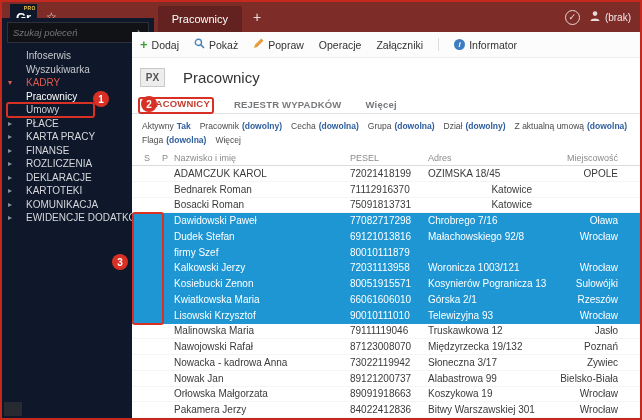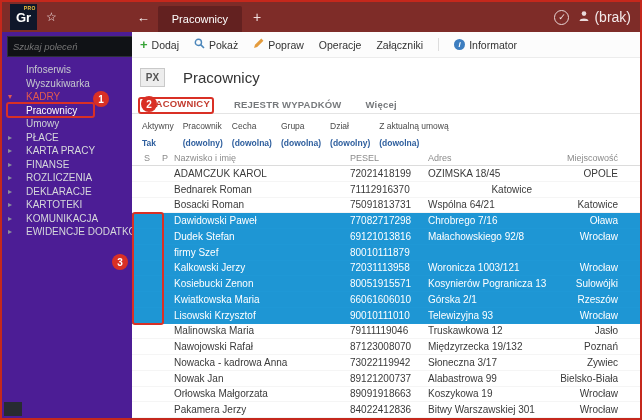--- a/index.html
+++ b/index.html
@@ -19,24 +19,24 @@
               color:#f2c23e; font-weight:bold; }
   .star-btn { margin-left:9px; font-size:12px; color:#f0e2e2; flex:none; cursor:pointer; }
   .back-btn { margin-left:80px; font-size:13px; color:#fff; flex:none; cursor:pointer; }
   .doc-tab { margin-left:8px; height:26px; align-self:flex-end; background:#632120;
              display:flex; align-items:center; padding:0 14px; font-size:11px;
              border-top-left-radius:2px; border-top-right-radius:2px; cursor:pointer; }
   .newtab-btn { margin-left:11px; font-size:14px; color:#f0dede; cursor:pointer; }
   .topbar-right { margin-left:auto; display:flex; align-items:center; gap:9px; padding-right:9px; }
   .check-btn { width:15px; height:15px; border:1px solid #e9d6d6; border-radius:50%;
                font-size:9px; line-height:13px; text-align:center; color:#f0e3e3; cursor:pointer; }
-  .user-btn { display:flex; align-items:center; gap:4px; font-size:14px; color:#f3e9e9; cursor:pointer; }
+  .user-btn { display:flex; align-items:center; gap:4px; font-size:10px; color:#f3e9e9; cursor:pointer; }
 
   
-  .sidebar { position:absolute; top:30px; left:0; width:152px; bottom:0; background:#4c1d95; }
+  .sidebar { position:absolute; top:16px; left:0; width:152px; bottom:0; background:#0f172a; }
   .search-box { margin:4px 5px 0 5px; height:21px; background:#101216; border:1px solid #2c3038;
                 display:flex; align-items:center; padding:0 5px; gap:3px; }
   .search-box input { flex:1; min-width:0; background:transparent; border:0; outline:0;
                       color:#9aa0a8; font-size:9.5px; font-style:italic; font-family:inherit; }
   .nav { margin-top:6px; }
   .nav-item { height:13.5px; display:flex; align-items:center; font-size:10px; color:#c6c9ce;
               padding-left:24px; cursor:pointer; white-space:nowrap; position:relative; }
   .nav-item .caret { position:absolute; left:6px; font-size:8px; color:#8d939b; }
   .nav-item.section { color:#d6d8db; }
   .nav-item.section.expanded { color:#e25a4e; }
@@ -60,21 +60,21 @@
   .px-badge { width:25px; height:19px; background:#ededed; border:1px solid #c9c9c9;
               display:flex; align-items:center; justify-content:center;
               font-size:10px; font-weight:bold; color:#555; }
   .page-title { font-size:15px; color:#333; }
   .tabs { display:flex; align-items:flex-end; gap:24px; height:18px; padding-left:10px;
           border-bottom:1px solid #e4e4e4; font-size:9.5px; letter-spacing:.2px; }
   .tab { padding-bottom:3px; color:#76797c; cursor:pointer; white-space:nowrap;font-weight:bold; }
   .tab.active { color:#c23b2e; font-weight:bold; border-bottom:2px solid #c23b2e; margin-bottom:-1px; }
   .filters { height:36px; padding:5px 0 0 10px; font-size:8.5px; color:#4a4a4a; overflow:hidden; }
   .filter-line { display:flex; gap:9px; line-height:14px; white-space:nowrap; }
-  .filter-item { display:flex; gap:3px; cursor:pointer;flex-direction:column; }
+  .filter-item { display:flex; gap:3px; cursor:pointer; }
   .filter-value { color:#2f5f9e;font-weight:bold; }
 
   
   .thead, .trow { display:grid; grid-template-columns:6px 18px 18px 176px 78px 126px 1fr;
                   align-items:center; }
   .thead { height:16px; font-size:9px; color:#8b8b8b; border-bottom:1px solid #dcdcdc; }
   .tbody { position:absolute; left:0; right:0; top:134px; bottom:0; overflow:hidden; }
   .trow { height:15.75px; font-size:10px; color:#3a3a3a; border-bottom:1px solid #f5f5f5; cursor:pointer; }
   .trow.selected { background:#1e96d4; color:#fff; border-bottom-color:#1f98d6; }
   .cell { overflow:hidden; white-space:nowrap; }
@@ -293,21 +293,20 @@
           <div class="cell col-name">Bednarek Roman</div>
           <div class="cell col-pesel">71112916370</div>
           <div class="cell col-city">Katowice</div>
         </div>
         <div class="trow">
           <div class="cell"></div>
           <div class="cell col-s"></div>
           <div class="cell col-p"></div>
           <div class="cell col-name">Bosacki Roman</div>
           <div class="cell col-pesel">75091813731</div>
-          <div class="cell col-adres">Wspólna 64/21</div>
           <div class="cell col-city">Katowice</div>
         </div>
         <div class="trow selected">
           <div class="cell"></div>
           <div class="cell col-s"></div>
           <div class="cell col-p"></div>
           <div class="cell col-name">Dawidowski Paweł</div>
           <div class="cell col-pesel">77082717298</div>
           <div class="cell col-adres">Chrobrego 7/16</div>
           <div class="cell col-city">Oława</div>

